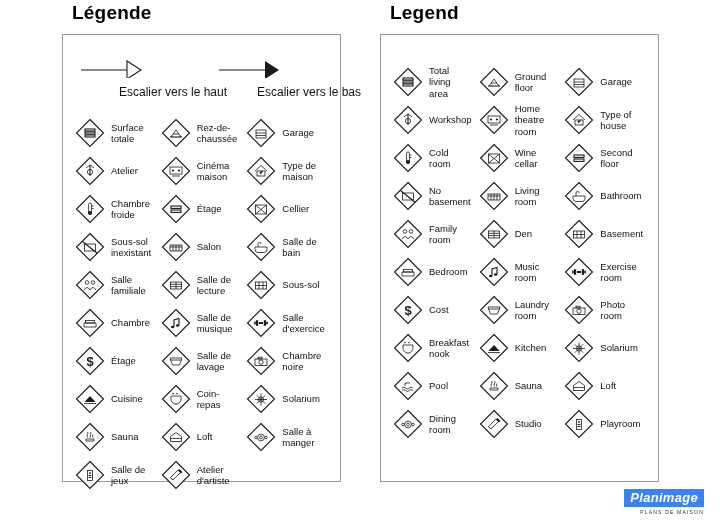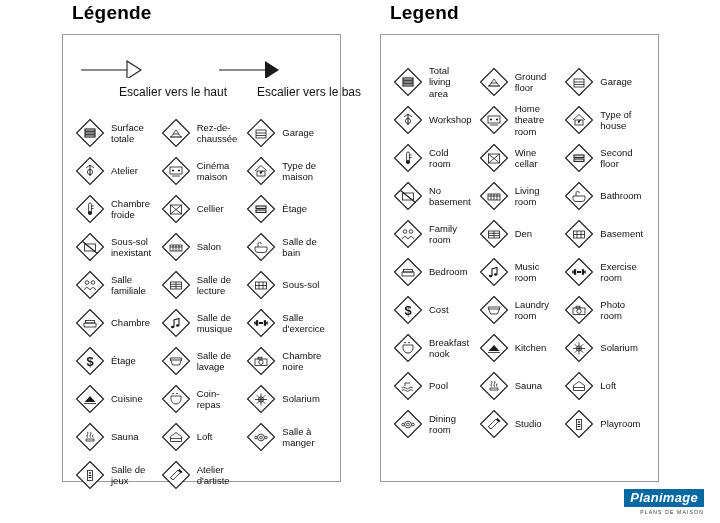--- a/index.html
+++ b/index.html
@@ -95,21 +95,21 @@
   .fl { fill: #1a1a1a; stroke: none; }
 
   
   .logo {
     position: absolute;
     right: 16px;
     bottom: 8px;
     text-align: right;
   }
   .logo-main {
-    background: #0369a1;
+    background: #3b82f6;
     color: #fff;
     font-size: 13px;
     font-weight: bold;
     font-style: italic;
     padding: 1px 6px 2px 6px;
     display: inline-block;
     letter-spacing: 0.3px;
   }
   .logo-sub {
     font-size: 5px;
@@ -243,39 +243,39 @@
             </svg>
           </span>
           <span class="lbl">Chambre
 froide</span>
         </div>
         <div class="cell">
           <span class="sym">
             <svg width="30" height="30" viewBox="0 0 30 30">
               <polygon class="dg" points="15,1.5 28.5,15 15,28.5 1.5,15"></polygon>
               <g>
+                <rect class="ln" x="10" y="12" width="10" height="2.4"></rect>
+                <rect class="ln" x="10" y="16" width="10" height="2.4"></rect>
+              </g>
+            </svg>
+          </span>
+          <span class="lbl">Étage</span>
+        </div>
+        <div class="cell">
+          <span class="sym">
+            <svg width="30" height="30" viewBox="0 0 30 30">
+              <polygon class="dg" points="15,1.5 28.5,15 15,28.5 1.5,15"></polygon>
+              <g>
                 <rect class="ln-thin" x="9.5" y="11" width="11" height="9"></rect>
                 <line class="ln-thin" x1="9.5" y1="11" x2="20.5" y2="20"></line>
                 <line class="ln-thin" x1="20.5" y1="11" x2="9.5" y2="20"></line>
               </g>
             </svg>
           </span>
           <span class="lbl">Cellier</span>
-        </div>
-        <div class="cell">
-          <span class="sym">
-            <svg width="30" height="30" viewBox="0 0 30 30">
-              <polygon class="dg" points="15,1.5 28.5,15 15,28.5 1.5,15"></polygon>
-              <g>
-                <rect class="ln" x="10" y="12" width="10" height="2.4"></rect>
-                <rect class="ln" x="10" y="16" width="10" height="2.4"></rect>
-              </g>
-            </svg>
-          </span>
-          <span class="lbl">Étage</span>
         </div>
         <div class="cell">
           <span class="sym">
             <svg width="30" height="30" viewBox="0 0 30 30">
               <polygon class="dg" points="15,1.5 28.5,15 15,28.5 1.5,15"></polygon>
               <g>
                 <rect class="ln-thin" x="9.5" y="12" width="11" height="7"></rect>
                 <line class="ln" x1="7.5" y1="9.5" x2="22.5" y2="21.5"></line>
               </g>
             </svg>

